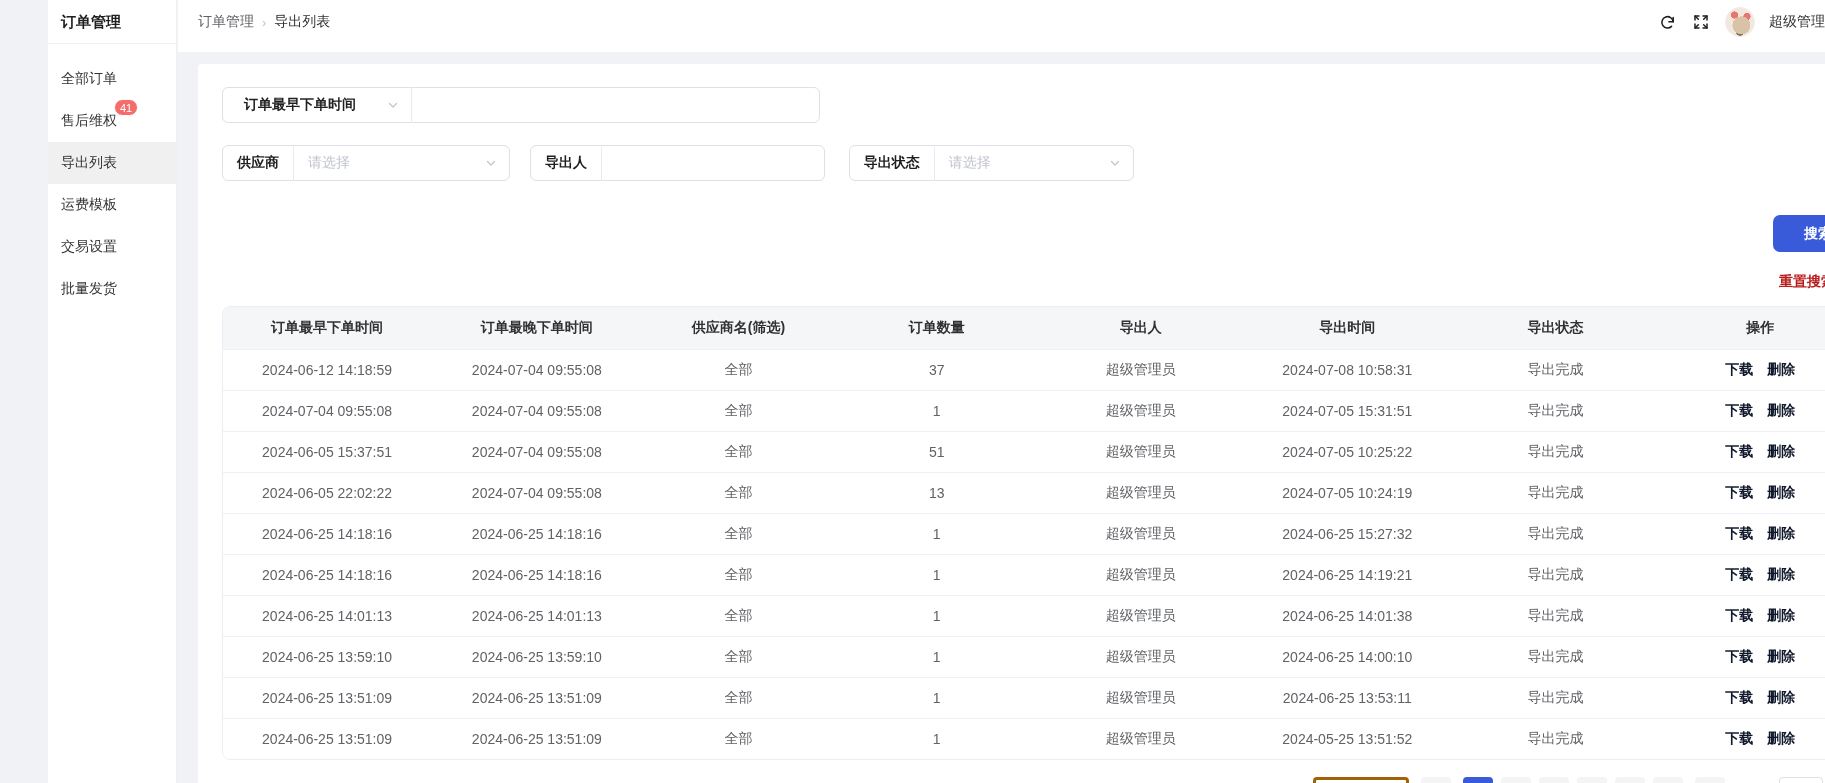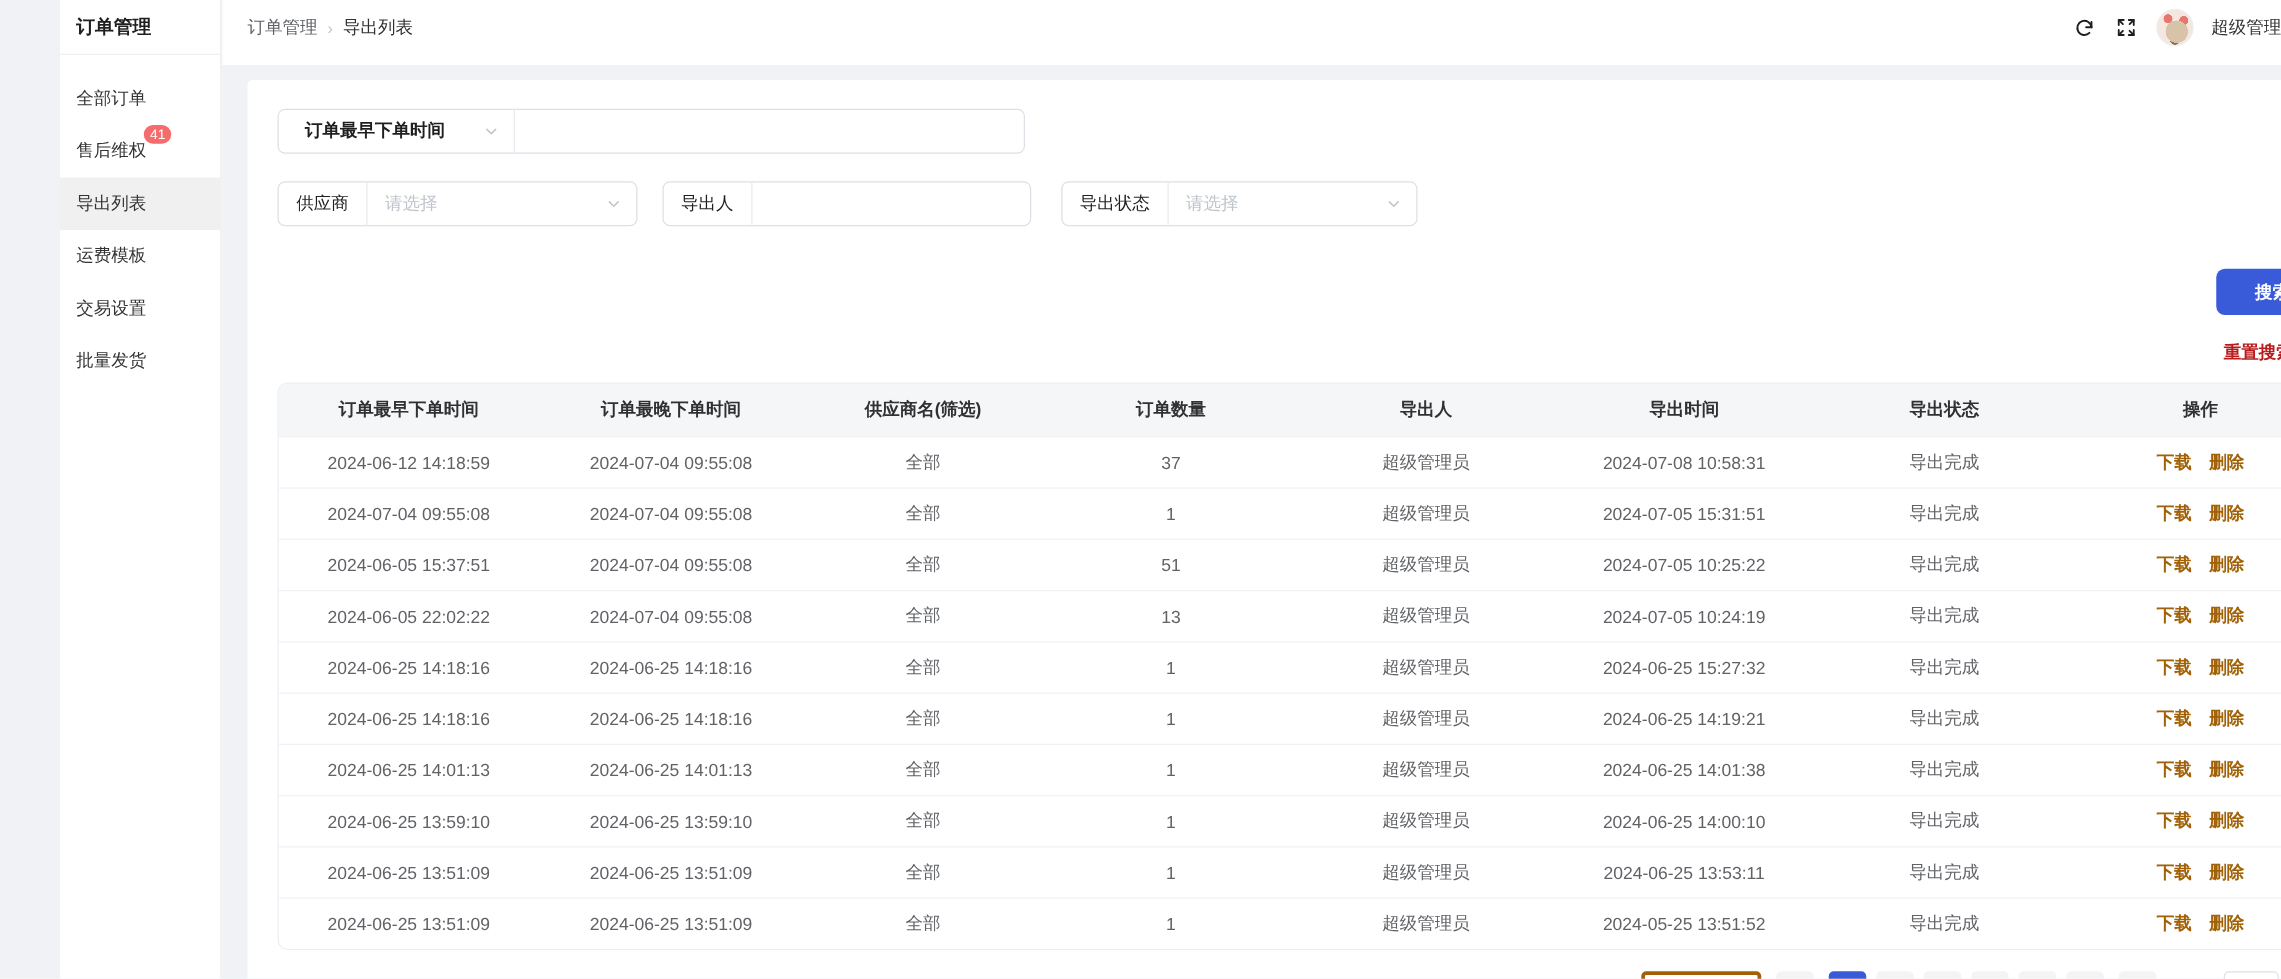--- a/index.html
+++ b/index.html
@@ -63,21 +63,21 @@
     position:absolute; left:20px; top:12px; right:0; bottom:0;
     background:#fff; border-radius:4px 0 0 0; padding:23px 10px 0 24px;
   }
   .scroll-thumb{ position:absolute; right:2px; top:14px; width:6px; height:70px; border-radius:3px; background:#d6d9de; }
 
   
   .fgroup {
     display:inline-flex; align-items:center; height:36px;
     border:1px solid #dde0e6; border-radius:6px; background:#fff; vertical-align:top;
   }
-  .flabel { padding:0 14px; font-size:14px; color:#1f1f1f; font-weight:400; white-space:nowrap; }
+  .flabel { padding:0 14px; font-size:14px; color:#1f1f1f; font-weight:700; white-space:nowrap; }
   .fdivider { width:1px; height:36px; background:#e7eaee; }
   .fselect { display:flex; align-items:center; cursor:pointer; height:100%; }
   .fselect .val { font-size:14px; color:#1f1f1f; font-weight:700; }
   .fselect .ph  { font-size:14px; color:#c0c4cc; font-weight:400; }
   .chev { margin-left:auto; color:#c0c4cc; display:flex; }
   .finput { border:none; outline:none; font-size:14px; color:#303133; background:transparent; height:100%; font-family:inherit; }
   .finput::placeholder { color:#c0c4cc; }
   .row1 { margin-bottom:22px; white-space:nowrap; }
   .row2 { margin-bottom:34px; white-space:nowrap; }
   .g-time  { width:598px; }
@@ -105,21 +105,21 @@
   .table {
     border:1px solid #ebeef5; border-radius:8px; overflow:hidden;
     margin-right:0;
   }
   .trow { display:grid; grid-template-columns: 12.7% 12.9% 11.7% 12.5% 12.4% 12.8% 12.6% 12.4%; align-items:center; }
   .thead { background:#f5f6f7; height:42px; }
   .thead .tcell { font-weight:700; color:#303133; }
   .tbody-row { height:41px; border-top:1px solid #f0f1f4; background:#fff; }
   .tcell { text-align:center; font-size:14px; color:#606266; white-space:nowrap; overflow:hidden; }
   .tcell.actions { display:flex; justify-content:center; gap:14px; }
-  .action-link { color:#a16207; font-weight:700; cursor:pointer;text-align:right; }
+  .action-link { color:#0f172a; font-weight:700; cursor:pointer;text-align:right; }
 
   
   .pagination {
     display:flex; align-items:center; justify-content:flex-end;
     gap:12px; margin:16px 18px 0 0; height:32px; font-size:14px; color:#606266;
   }
   .pg-total { margin-right:4px; }
   .pg-size {
     display:flex; align-items:center; width:96px; height:30px;
     border:3px solid #a16207; border-radius:4px; padding:0 8px 0 14px;

